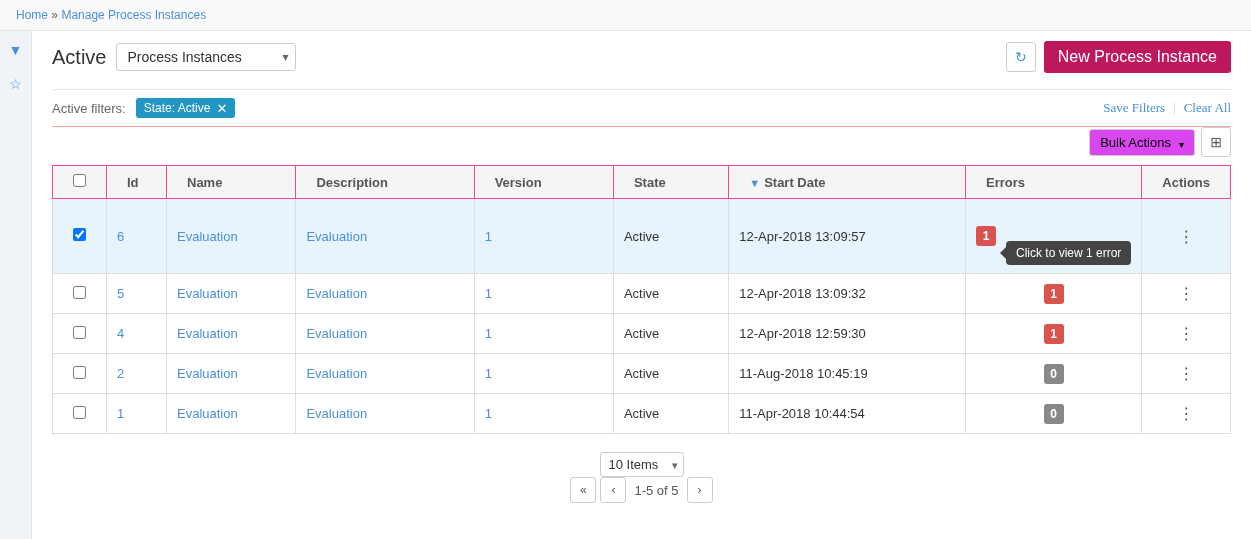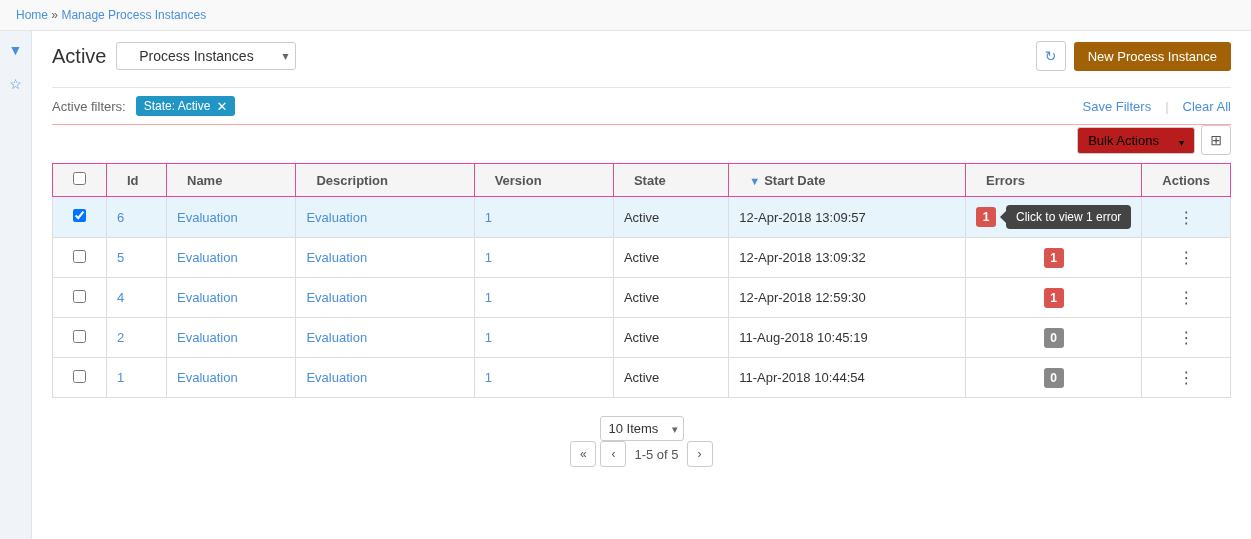--- a/index.html
+++ b/index.html
@@ -58,21 +58,20 @@
       appearance: none;
       -webkit-appearance: none;
       background: #fff;
       border: 1px solid #ccc;
       border-radius: 3px;
       padding: 5px 30px 5px 10px;
       font-size: 14px;
       color: #333;
       cursor: pointer;
       width: 180px;
-      text-align: center;
     }
     .manage-dropdown::after {
       content: "▾";
       position: absolute;
       right: 8px;
       top: 50%;
       transform: translateY(-50%);
       pointer-events: none;
       color: #666;
       font-size: 12px;
@@ -87,26 +86,26 @@
       background: none;
       border: 1px solid #ccc;
       border-radius: 3px;
       width: 30px; height: 30px;
       cursor: pointer;
       display: flex; align-items: center; justify-content: center;
       color: #4a90d9;
       font-size: 14px;
     }
     .new-process-btn {
-      background: #a16207;
+      background: #be185d;
       color: #fff;
       border: none;
       border-radius: 3px;
       padding: 7px 14px;
-      font-size: 13px;
+      font-size: 16px;
       cursor: pointer;
       white-space: nowrap;
     }
 
     
     .filters-row {
       display: flex;
       align-items: center;
       padding: 8px 0;
       border-top: 1px solid #e5e5e5;
@@ -131,39 +130,40 @@
     .filter-tag .remove-tag {
       cursor: pointer;
       font-size: 13px;
       line-height: 1;
     }
     .filter-actions {
       margin-left: auto;
       font-size: 13px;
       color: #4a90d9;
       display: flex;
-      gap: 14px;
+      gap: 8px;
       align-items: flex-end;
+      font-family: Liberation Serif, serif;
     }
     .filter-actions a { color: #4a90d9; text-decoration: none; cursor: pointer; }
     .filter-divider { color: #ccc; }
 
     
     .toolbar-row {
       display: flex;
       justify-content: flex-end;
       align-items: center;
       margin-bottom: 8px;
       gap: 6px;
     }
     .bulk-actions-btn {
       display: flex;
       align-items: flex-end;
-      gap: 20px;
-      background: #b91c1c;
+      gap: 8px;
+      background: #d946ef;
       border: 1px solid #ccc;
       border-radius: 3px;
       padding: 5px 10px;
       font-size: 13px;
       cursor: pointer;
     }
     .bulk-actions-btn .caret { font-size: 10px; }
     .columns-btn {
       background: #fff;
       border: 1px solid #ccc;
@@ -243,20 +243,21 @@
       display: inline-flex;
       align-items: center;
       background: #444;
       color: #fff;
       border-radius: 4px;
       padding: 5px 10px;
       font-size: 12px;
       white-space: nowrap;
       margin-left: 6px;
       position: relative;
+      margin-top: 34px;
     }
     .tooltip-popup::before {
       content: "";
       position: absolute;
       left: -6px;
       top: 50%;
       transform: translateY(-50%);
       border: 6px solid transparent;
       border-right-color: #444;
       border-left: none;

